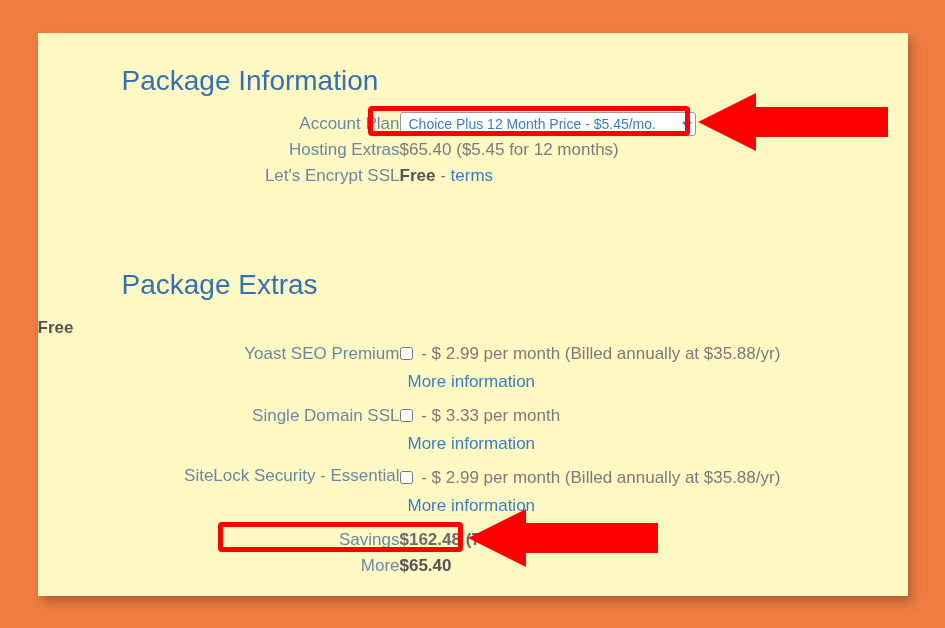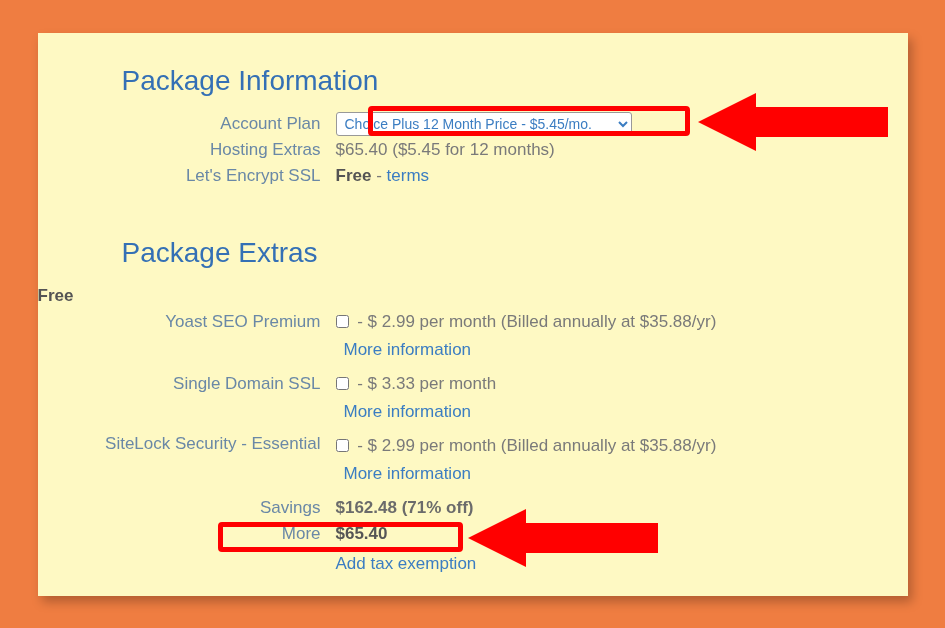--- a/index.html
+++ b/index.html
@@ -20,33 +20,32 @@
     padding: 20px 0 0 0;
     overflow: visible;
   }
 
   h2.section-title {
     font-size: 28px;
     font-weight: 300;
     color: #3470b5;
     margin: 12px 0 14px 84px;
   }
-  h2.section-title.extras { margin-top: 48px; }
+  h2.section-title.extras { margin-top: 80px; }
 
   .row {
     display: flex;
     align-items: flex-start;
     line-height: 26px;
     font-size: 17px;
   }
   .row + .row { margin-top: 0px; }
   .label-col {
-    width: 298px;
+    width: 362px;
     text-align: right;
-    padding-right: 15px;
     color: #6a88a6;
   }
   .value-col {
     flex: 1;
     color: #7a7a7a;
     padding-right: 20px;
   }
   .value-col .free { color: #545454; font-weight: 600; }
   .link { color: #3b7dc2; cursor: pointer; }
   .more-info { display: block; margin: 2px 0 8px 8px; }
@@ -156,26 +155,20 @@
   <div class="row savings">
     <div class="label-col">Savings</div>
     <div class="value-col">$162.48 (71% off)</div>
   </div>
 
   <div class="row total">
     <div class="label-col">More</div>
     <div class="value-col">$65.40</div>
   </div>
 
-  <div class="row tax-row">
-    <div class="label-col"></div>
-    <div class="value-col">
-      <span class="link">Add tax exemption</span>
-    </div>
-  </div>
 
   <div id="box-plan" class="annot hlbox"></div>
   <div id="box-total" class="annot hlbox"></div>
 
   <svg id="arrow-plan" class="annot arrow-svg" viewBox="0 0 190 66">
     <polygon points="0,33 58,4 58,18 190,18 190,48 58,48 58,62" fill="#ff0000"></polygon>
   </svg>
   <svg id="arrow-total" class="annot arrow-svg" viewBox="0 0 190 66">
     <polygon points="0,33 58,4 58,18 190,18 190,48 58,48 58,62" fill="#ff0000"></polygon>
   </svg>

